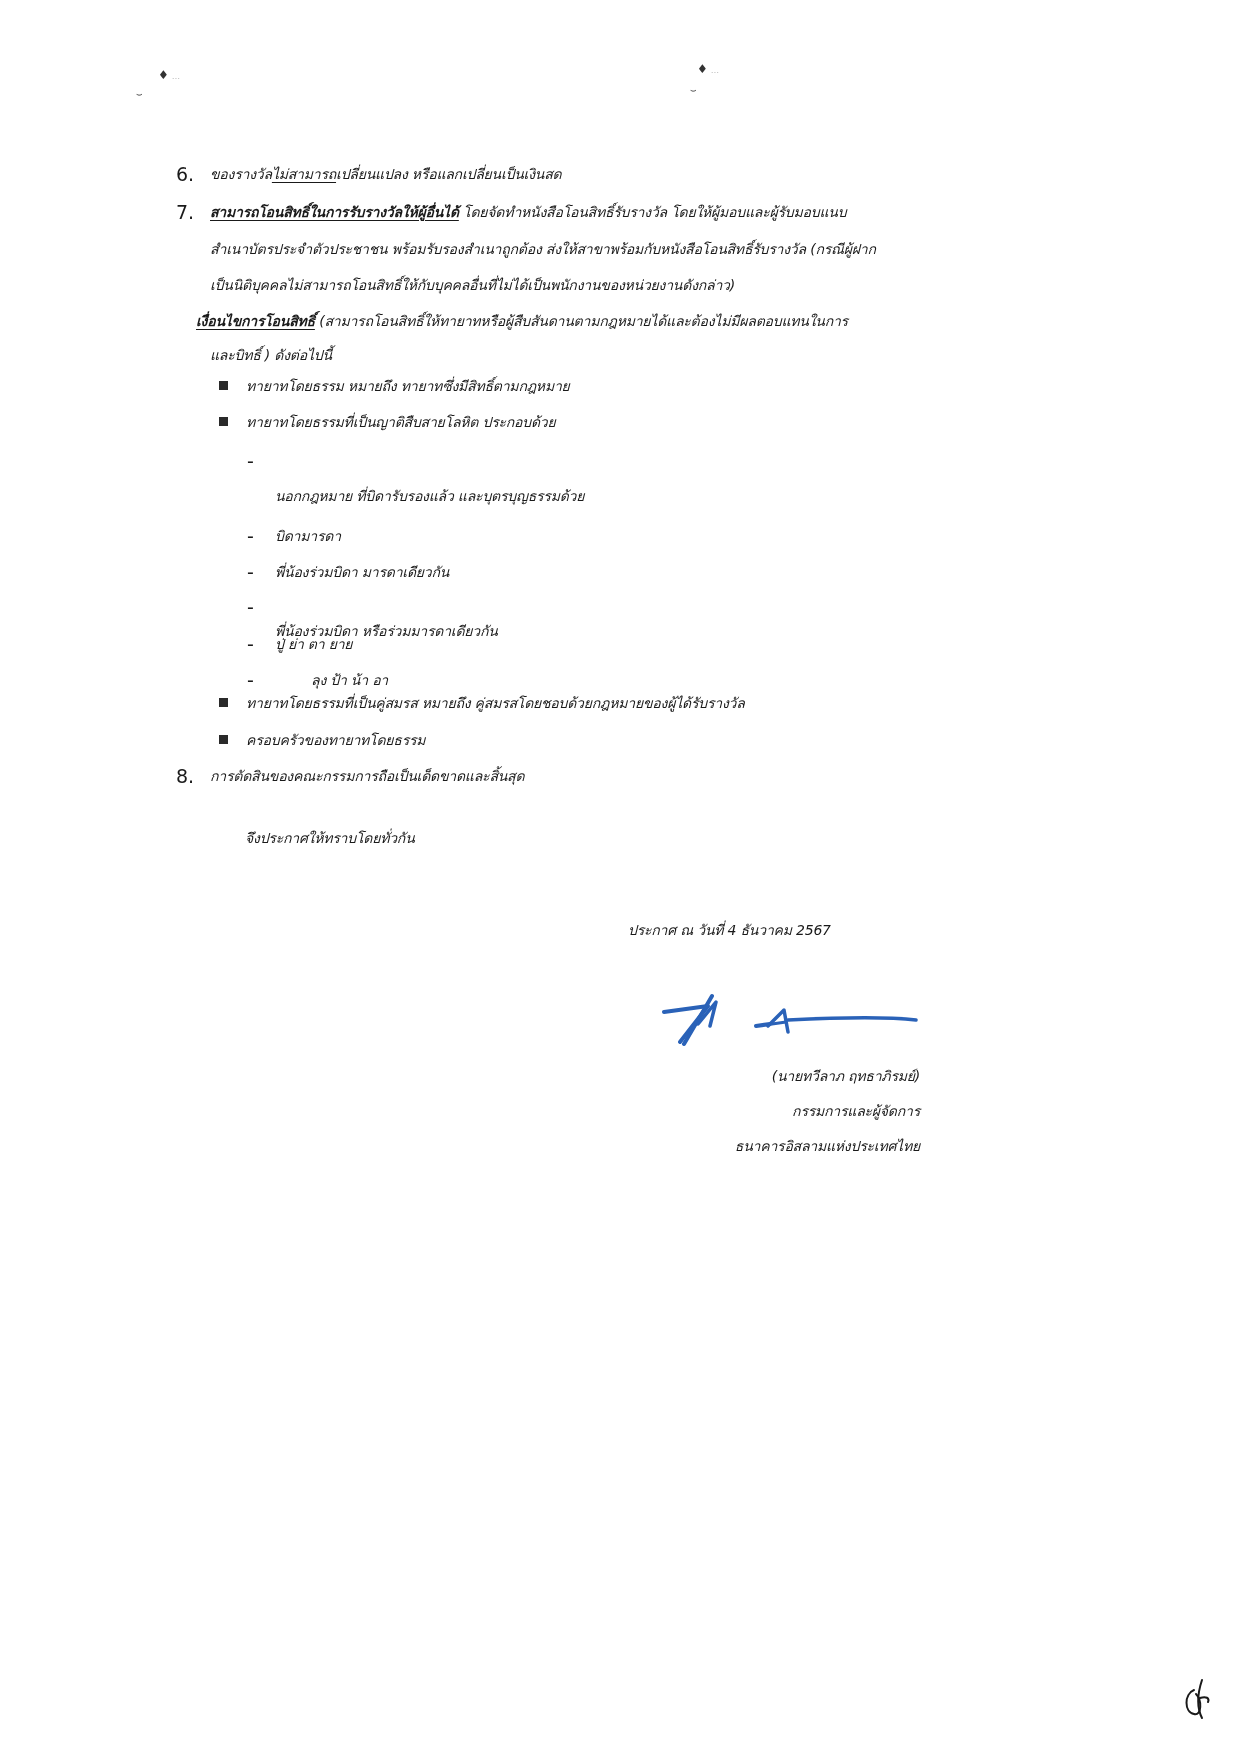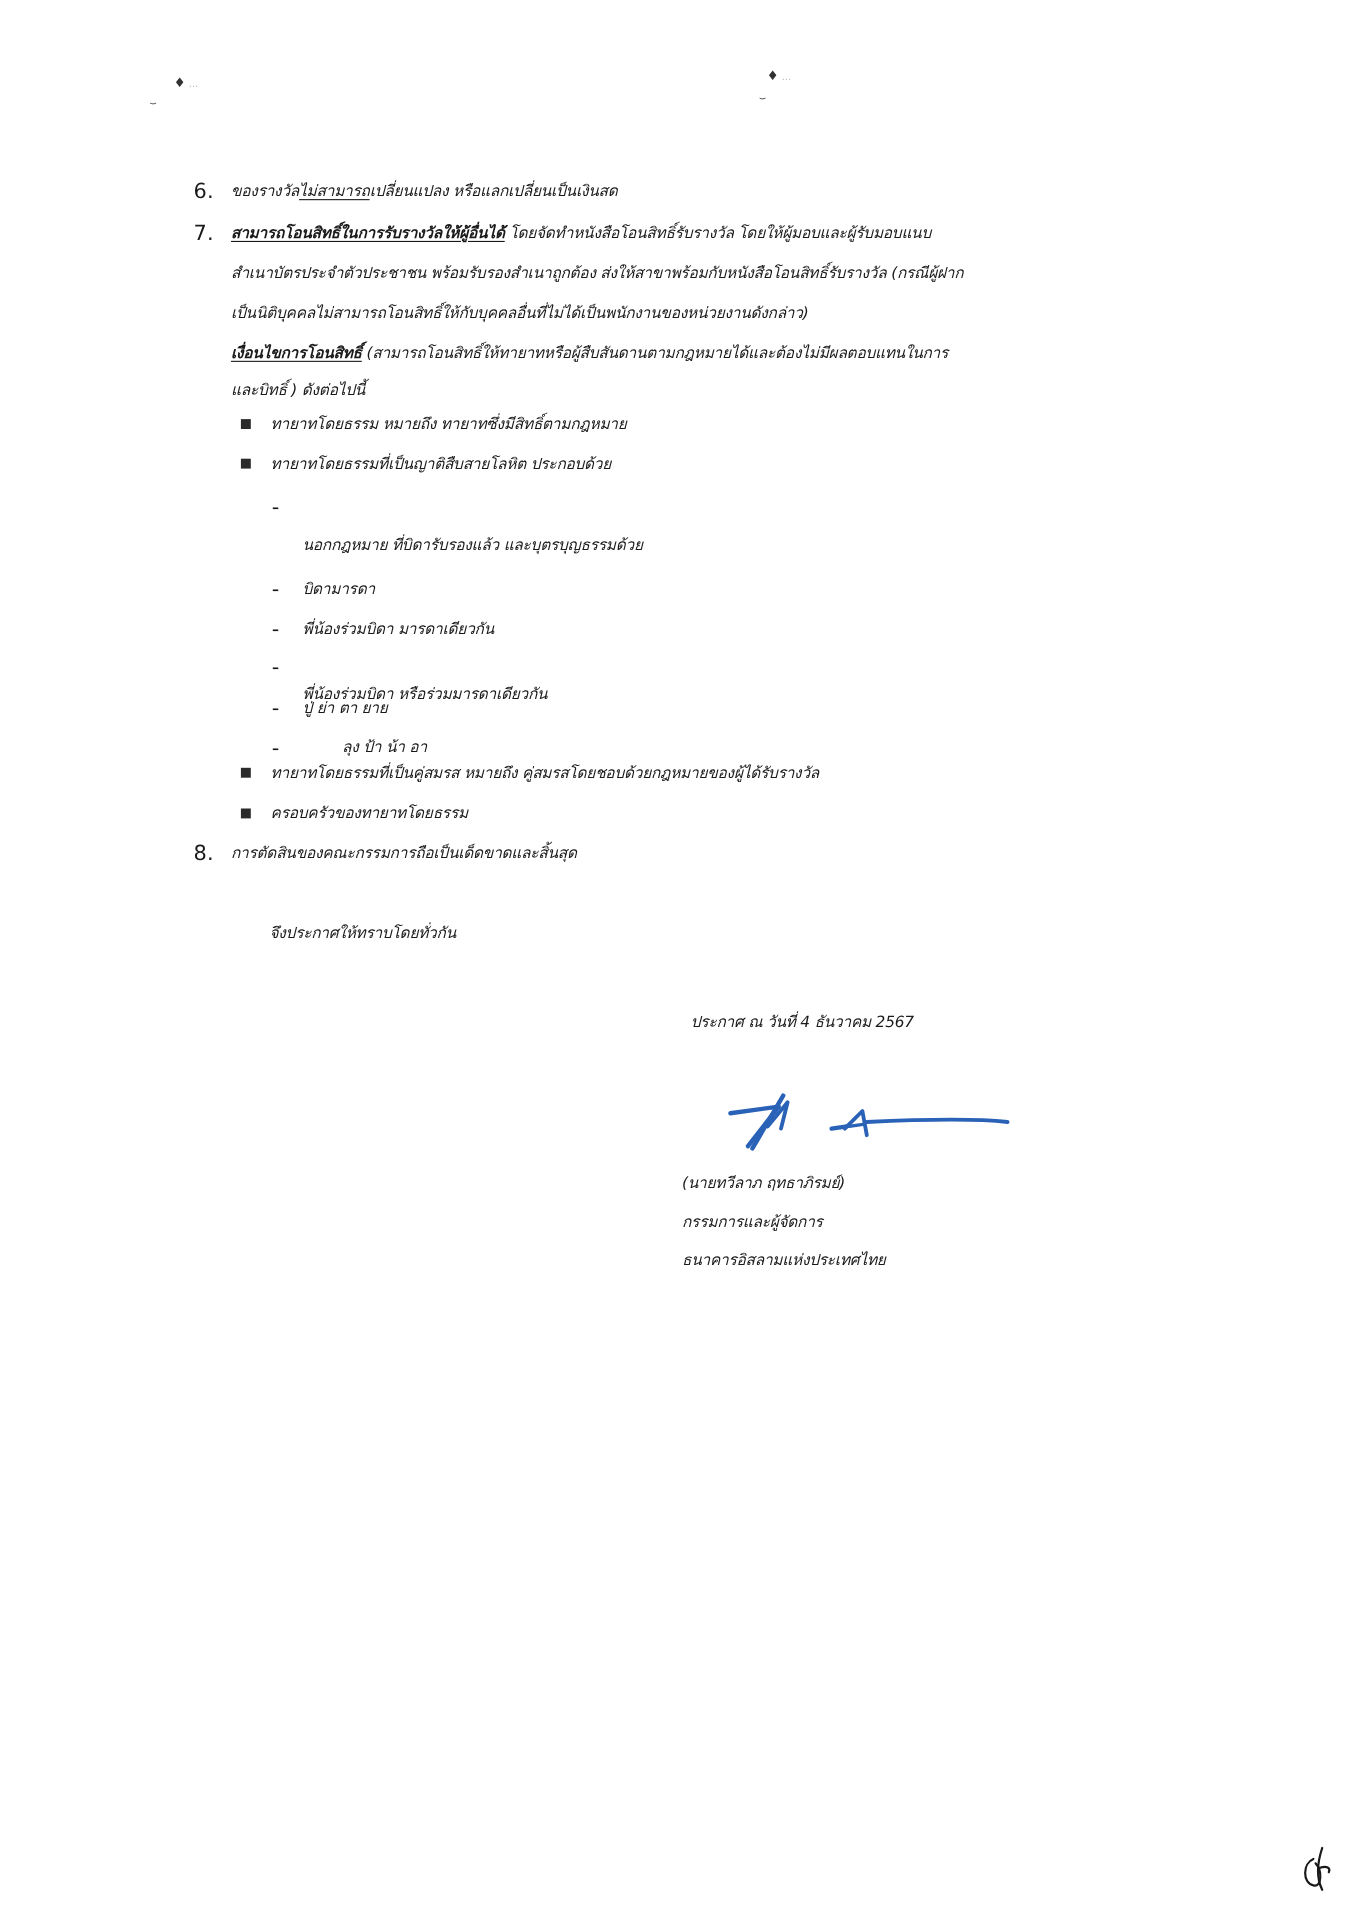--- a/index.html
+++ b/index.html
@@ -9,21 +9,21 @@
   }
   .page { position: absolute; left: 0; top: 0; width: 1241px; height: 1755px; }
   .line { position: absolute; font-size: 14px; line-height: 36px; white-space: nowrap; letter-spacing: -0.2px; font-style: italic; }
   .num { position: absolute; font-size: 19px; line-height: 36px; }
   .u { text-decoration: underline; text-underline-offset: 3px; }
   .b { font-weight: bold; }
   .bullet { position: absolute; width: 9px; height: 9px; background: #2a2a2a; }
   .dash { position: absolute; font-size: 19px; line-height: 36px; }
   .mark { position: absolute; color: #333; font-size: 12px; }
   .sig { position: absolute; }
-  .center { text-align: left; }
+  .center { text-align: right; }
 </style>
 </head>
 <body>
 
 <div class="page">
 
   <div class="mark" style="left:158px;top:68px;">♦<span style="color:#bbb;font-size:9px;"> ...</span></div>
   <div class="mark" style="left:136px;top:88px;font-size:10px;">⌣</div>
   <div class="mark" style="left:697px;top:62px;">♦<span style="color:#bbb;font-size:9px;"> ...</span></div>
   <div class="mark" style="left:690px;top:84px;font-size:10px;">⌣</div>
@@ -32,21 +32,21 @@
   <div class="line" style="left:210px;top:156px;">
     <span>ของรางวัล</span><span class="u">ไม่สามารถ</span><span>เปลี่ยนแปลง หรือแลกเปลี่ยนเป็นเงินสด</span>
   </div>
 
   <div class="num" style="left:176px;top:194px;">7.</div>
   <div class="line" style="left:210px;top:194px;">
     <span class="u b">สามารถโอนสิทธิ์ในการรับรางวัลให้ผู้อื่นได้</span><span> โดยจัดทำหนังสือโอนสิทธิ์รับรางวัล โดยให้ผู้มอบและผู้รับมอบแนบ</span>
   </div>
   <div class="line" style="left:210px;top:231px;">สำเนาบัตรประจำตัวประชาชน พร้อมรับรองสำเนาถูกต้อง ส่งให้สาขาพร้อมกับหนังสือโอนสิทธิ์รับรางวัล (กรณีผู้ฝาก</div>
   <div class="line" style="left:210px;top:267px;">เป็นนิติบุคคลไม่สามารถโอนสิทธิ์ให้กับบุคคลอื่นที่ไม่ได้เป็นพนักงานของหน่วยงานดังกล่าว)</div>
-  <div class="line" style="left:210px;top:303px;">
+  <div class="line" style="left:196px;top:303px;">
     <span class="u b">เงื่อนไขการโอนสิทธิ์</span><span> (สามารถโอนสิทธิ์ให้ทายาทหรือผู้สืบสันดานตามกฎหมายได้และต้องไม่มีผลตอบแทนในการ</span>
   </div>
   <div class="line" style="left:210px;top:337px;">และบิทธิ์ ) ดังต่อไปนี้</div>
 
   <div class="bullet" style="left:219px;top:381px;"></div>
   <div class="line" style="left:246px;top:368px;">ทายาทโดยธรรม หมายถึง ทายาทซึ่งมีสิทธิ์ตามกฎหมาย</div>
 
   <div class="bullet" style="left:219px;top:417px;"></div>
   <div class="line" style="left:246px;top:404px;">ทายาทโดยธรรมที่เป็นญาติสืบสายโลหิต ประกอบด้วย</div>
 
@@ -70,21 +70,21 @@
 
   <div class="bullet" style="left:219px;top:698px;"></div>
   <div class="line" style="left:246px;top:685px;">ทายาทโดยธรรมที่เป็นคู่สมรส หมายถึง คู่สมรสโดยชอบด้วยกฎหมายของผู้ได้รับรางวัล</div>
 
   <div class="bullet" style="left:219px;top:735px;"></div>
   <div class="line" style="left:246px;top:722px;">ครอบครัวของทายาทโดยธรรม</div>
 
   <div class="num" style="left:176px;top:758px;">8.</div>
   <div class="line" style="left:210px;top:758px;">การตัดสินของคณะกรรมการถือเป็นเด็ดขาดและสิ้นสุด</div>
 
-  <div class="line" style="left:245px;top:820px;margin-top:11px;">จึงประกาศให้ทราบโดยทั่วกัน</div>
+  <div class="line" style="left:245px;top:820px;">จึงประกาศให้ทราบโดยทั่วกัน</div>
 
   <div class="line" style="left:628px;top:912px;">ประกาศ ณ วันที่  4  ธันวาคม 2567</div>
 
   <svg class="sig" width="260" height="70" viewBox="0 0 260 70" style="left:660px;top:982px;">
     <g fill="none" stroke="#2a62b8" stroke-linecap="round" stroke-linejoin="round">
       <path d="M4 30 L48 24 L20 60" stroke-width="4"></path>
       <path d="M52 14 L24 62" stroke-width="4"></path>
       <path d="M38 42 L56 20 L50 44" stroke-width="3.5"></path>
       <path d="M96 44 L110 42" stroke-width="4"></path>
       <path d="M108 44 L124 28 L128 50" stroke-width="3.5"></path>

